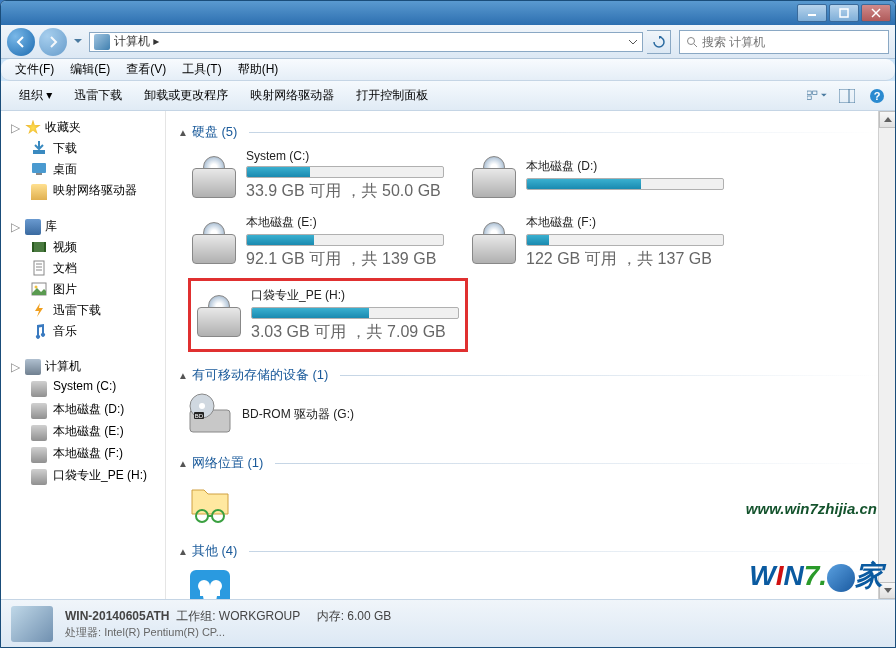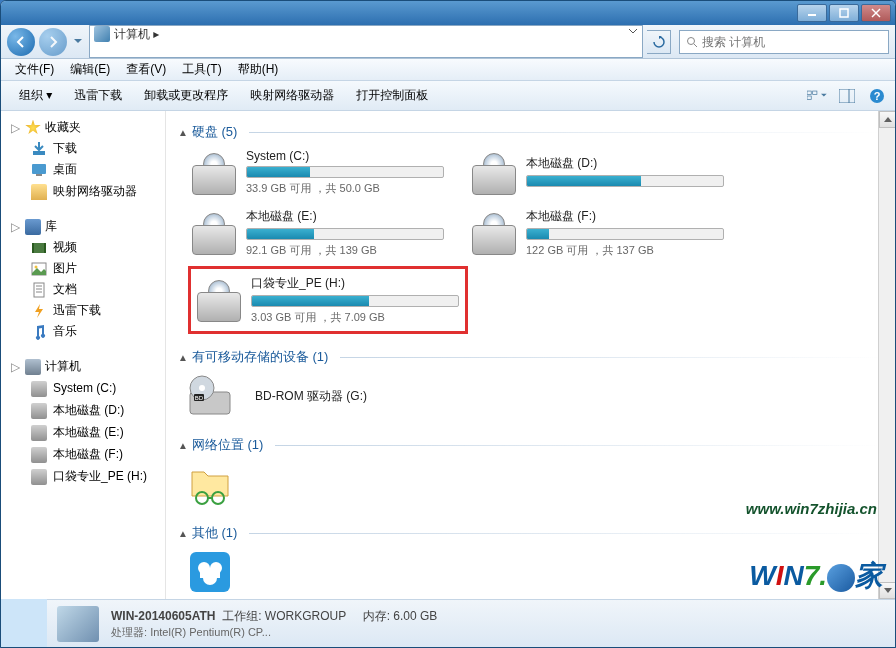--- a/index.html
+++ b/index.html
@@ -8,42 +8,42 @@
 .window { position: absolute; top: 0; left: 0; width: 896px; height: 648px; border: 1px solid #1a4d7a; border-radius: 6px 6px 0 0; background: #cde5f9; display: flex; flex-direction: column; overflow: hidden; }
 
 .titlebar { height: 24px; background: linear-gradient(#5a9ad0, #2d6fb0); display: flex; justify-content: flex-end; align-items: center; padding: 0 4px; }
 .winbtn { width: 30px; height: 18px; margin-left: 2px; border: 1px solid #3a6a9a; border-radius: 2px; background: linear-gradient(#b8d4ec, #7eaed8); display: flex; align-items: center; justify-content: center; cursor: pointer; }
 .winbtn.close { background: linear-gradient(#d08a8a, #b05a5a); }
 .winbtn svg { width: 10px; height: 10px; }
 
 .navbar { height: 34px; background: linear-gradient(#f0f5fa, #dce8f4); border-bottom: 1px solid #b0c4d8; display: flex; align-items: center; padding: 0 6px; gap: 4px; }
 .navbtn { width: 28px; height: 28px; border-radius: 50%; background: radial-gradient(circle at 30% 30%, #7ab8e8, #1a6ab0); display: flex; align-items: center; justify-content: center; cursor: pointer; }
 .navdrop { width: 14px; height: 28px; display: flex; align-items: center; justify-content: center; }
-.addressbar { flex: 1; height: 33px; background: #fff; border: 1px solid #8aa8c4; display: flex; align-items: flex-start; padding: 0 4px; gap: 4px; }
+.addressbar { flex: 1; height: 20px; background: #fff; border: 1px solid #8aa8c4; display: flex; align-items: center; padding: 0 4px; gap: 4px; }
 .addr-icon { width: 16px; height: 16px; background: linear-gradient(135deg, #a0c4e0, #4080b0); border-radius: 2px; }
 .addr-text { font-size: 12px; color: #333; }
 .addr-refresh { width: 24px; height: 24px; border: 1px solid #8aa8c4; border-left: none; background: linear-gradient(#f0f5fa,#dce8f4); display: flex; align-items: center; justify-content: center; }
 .searchbox { width: 210px; height: 24px; background: #fff; border: 1px solid #8aa8c4; display: flex; align-items: center; padding: 0 6px; gap: 4px; margin-left: 4px; }
 .searchbox input { border: none; outline: none; font-size: 12px; flex: 1; color: #15803d; background: transparent; }
 
-.menubar { height: 22px; background: linear-gradient(#f8fbfe, #e5eef7); border-bottom: 1px solid #c5d5e5; display: flex; align-items: flex-end; padding: 0 6px; font-size: 12px; }
+.menubar { height: 22px; background: linear-gradient(#f8fbfe, #e5eef7); border-bottom: 1px solid #c5d5e5; display: flex; align-items: flex-end; padding: 0 6px; font-size: 12px; border-radius: 9px; }
 .menuitem { padding: 2px 8px; cursor: pointer; }
 
 .toolbar { height: 30px; background: linear-gradient(#f5f9fd, #e0ebf5); border-bottom: 1px solid #c5d5e5; display: flex; align-items: center; padding: 0 8px; font-size: 12px; gap: 2px; }
 .toolbtn { padding: 3px 10px; cursor: pointer; display: flex; align-items: center; gap: 3px; }
 .tool-spacer { flex: 1; }
 .tool-icon { width: 20px; height: 20px; display: flex; align-items: center; justify-content: center; cursor: pointer; }
 
 .body { flex: 1; display: flex; background: #fff; overflow: hidden; }
 .sidebar { width: 165px; background: #fff; border-right: 1px solid #e5e5e5; padding: 6px 0; overflow-y: auto; font-size: 12px; }
 .side-group { margin-bottom: 14px; }
 .side-header { display: flex; align-items: center; gap: 4px; padding: 2px 10px; cursor: pointer; }
 .side-header .chev { width: 10px; color: #888; }
 .side-header .hicon { width: 16px; height: 16px; }
-.side-item { display: flex; align-items: center; gap: 6px; padding: 2px 10px 2px 30px; cursor: pointer; white-space: nowrap; overflow: hidden; }
+.side-item { display: flex; align-items: flex-start; gap: 6px; padding: 2px 10px 2px 30px; cursor: pointer; white-space: nowrap; overflow: hidden; }
 .side-item .iicon { width: 16px; height: 16px; flex-shrink: 0; }
 
 .content { flex: 1; overflow-y: auto; padding: 8px 12px; position: relative; }
 .scrollbar-v { position: absolute; right: 0; top: 0; width: 17px; height: 100%; background: #f0f0f0; border-left: 1px solid #d0d0d0; }
 .scroll-arrow { width: 17px; height: 17px; background: linear-gradient(#f8f8f8,#e0e0e0); border: 1px solid #c0c0c0; display: flex; align-items: center; justify-content: center; }
 .scrollbar-v .scroll-arrow:last-child { position: absolute; bottom: 0; }
 
 .section { margin-bottom: 10px; }
 .section-head { display: flex; align-items: center; gap: 4px; font-size: 13px; color: #1a5a9a; padding: 4px 0; cursor: pointer; }
 .section-head .tri { font-size: 10px; color: #555; }
@@ -52,28 +52,28 @@
 .drives { display: flex; flex-wrap: wrap; gap: 4px 20px; padding-left: 10px; }
 .drive { width: 260px; display: flex; align-items: center; gap: 10px; padding: 4px; cursor: pointer; }
 .drive.highlighted { border: 3px solid #e03030; padding: 6px; width: 280px; }
 .drive-icon { width: 44px; height: 44px; position: relative; flex-shrink: 0; }
 .drive-icon .case { width: 44px; height: 30px; background: linear-gradient(#e8e8e8, #b0b0b0); border-radius: 4px; position: absolute; bottom: 0; border: 1px solid #888; }
 .drive-icon .disc { width: 22px; height: 22px; background: radial-gradient(circle, #fff 20%, #c0d0e0 60%, #8090a0); border-radius: 50%; position: absolute; top: 2px; left: 11px; border: 1px solid #888; }
 .drive-info { flex: 1; }
 .drive-name { font-size: 12px; color: #222; margin-bottom: 3px; }
 .drive-bar { width: 100%; height: 12px; background: #f0f0f0; border: 1px solid #b0b0b0; border-radius: 2px; overflow: hidden; margin-bottom: 3px; }
 .drive-fill { height: 100%; background: linear-gradient(#3ab0d0, #1a8ab0); }
-.drive-stats { font-size: 11px; color: #666; }
-
-.folder-item, .other-item { display: flex; align-items: center; gap: 23px; padding: 4px 10px; cursor: pointer; }
+.drive-stats { font-size: 16px; color: #666; }
+
+.folder-item, .other-item { display: flex; align-items: center; gap: 10px; padding: 4px 10px; cursor: pointer; }
 .big-icon { width: 44px; height: 44px; display: flex; align-items: center; justify-content: center; flex-shrink: 0; }
 .item-text .name { font-size: 12px; color: #222; }
 .item-text .sub { font-size: 11px; color: #666; }
 
-.statusbar { height: 48px; background: linear-gradient(#f0f5fa, #dce8f4); border-top: 1px solid #c5d5e5; display: flex; align-items: center; padding: 4px 10px; gap: 12px; font-size: 12px; color: #444; margin-left: 46px; }
+.statusbar { height: 48px; background: linear-gradient(#f0f5fa, #dce8f4); border-top: 1px solid #c5d5e5; display: flex; align-items: center; padding: 4px 10px; gap: 12px; font-size: 12px; color: #444; }
 .status-icon { width: 42px; height: 36px; background: linear-gradient(135deg, #c0d8e8, #7090b0); border-radius: 3px; }
 
 .watermark { position: absolute; bottom: 130px; right: 18px; font-size: 15px; color: #14532d; font-weight: bold; font-style: italic; }
 .logo { position: absolute; bottom: 52px; right: 12px; font-size: 28px; font-weight: bold; font-style: italic; }
 .logo .w { color: #0a5aa0; } .logo .i { color: #d01010; } .logo .n { color: #0a5aa0; } .logo .s7 { color: #2a9a2a; }
 .logo-badge { display: inline-block; width: 28px; height: 28px; background: linear-gradient(135deg,#5aa0e0,#1a5aa0); border-radius: 50%; vertical-align: middle; }
 
 
 .ico-star { width: 16px; height: 16px; background: radial-gradient(circle, #ffdd50, #e0a020); clip-path: polygon(50% 0, 61% 35%, 98% 35%, 68% 57%, 79% 91%, 50% 70%, 21% 91%, 32% 57%, 2% 35%, 39% 35%); }
 .ico-lib { width: 16px; height: 16px; background: linear-gradient(#6a9ad0, #3a6aa0); border-radius: 2px; }
@@ -220,34 +220,34 @@
         <div class="side-item">
             <div class="iicon"><svg width="16" height="16" viewBox="0 0 16 16">
                 <rect x="1" y="3" width="14" height="10" fill="#4a7a40"></rect>
                 <rect x="1" y="3" width="2" height="10" fill="#2a5a20"></rect>
                 <rect x="13" y="3" width="2" height="10" fill="#2a5a20"></rect>
               </svg></div>
             <span>视频</span>
           </div>
         <div class="side-item">
             <div class="iicon"><svg width="16" height="16" viewBox="0 0 16 16">
-                <rect x="1" y="2" width="14" height="12" fill="#fff" stroke="#888"></rect>
-                <circle cx="5" cy="6" r="1.5" fill="#f0c040"></circle>
-                <path d="M1 12 L6 7 L10 11 L13 8 L15 10 L15 14 L1 14 Z" fill="#5a9a50"></path>
-              </svg></div>
-            <span>图片</span>
-          </div>
-        <div class="side-item">
-            <div class="iicon"><svg width="16" height="16" viewBox="0 0 16 16">
                 <rect x="3" y="1" width="10" height="14" fill="#fff" stroke="#888"></rect>
                 <line x1="5" y1="4" x2="11" y2="4" stroke="#888"></line>
                 <line x1="5" y1="7" x2="11" y2="7" stroke="#888"></line>
                 <line x1="5" y1="10" x2="11" y2="10" stroke="#888"></line>
               </svg></div>
             <span>文档</span>
+          </div>
+        <div class="side-item">
+            <div class="iicon"><svg width="16" height="16" viewBox="0 0 16 16">
+                <rect x="1" y="2" width="14" height="12" fill="#fff" stroke="#888"></rect>
+                <circle cx="5" cy="6" r="1.5" fill="#f0c040"></circle>
+                <path d="M1 12 L6 7 L10 11 L13 8 L15 10 L15 14 L1 14 Z" fill="#5a9a50"></path>
+              </svg></div>
+            <span>图片</span>
           </div>
         <div class="side-item">
             <div class="iicon"><svg width="16" height="16" viewBox="0 0 16 16">
                 <path d="M9 1 L4 9 L8 9 L6 15 L12 6 L8 6 Z" fill="#f0a020"></path>
               </svg></div>
             <span>迅雷下载</span>
           </div>
         <div class="side-item">
             <div class="iicon"><svg width="16" height="16" viewBox="0 0 16 16">
                 <path d="M6 2 L13 1 L13 10 A2 2 0 1 1 11 10 L11 4 L8 4.5 L8 12 A2 2 0 1 1 6 12 Z" fill="#3a7ac0"></path>
@@ -396,21 +396,21 @@
                 <circle cx="30" cy="36" r="6" fill="none" stroke="#3aa040" stroke-width="2"></circle>
                 <line x1="20" y1="36" x2="24" y2="36" stroke="#3aa040" stroke-width="2"></line>
               </svg>
             </div>
         </div>
       </div>
 
       <div class="section">
         <div class="section-head">
             <span class="tri">▲</span>
-            <span>其他 (1)</span>
+            <span>其他 (4)</span>
             <div class="section-line"></div>
           </div>
         <div class="other-item">
           <div class="big-icon">
               <svg width="44" height="44" viewBox="0 0 44 44">
                 <rect x="2" y="2" width="40" height="40" rx="6" fill="#2a9ae0"></rect>
                 <circle cx="16" cy="18" r="6" fill="#fff"></circle>
                 <circle cx="28" cy="18" r="6" fill="#fff"></circle>
                 <circle cx="22" cy="28" r="7" fill="#fff"></circle>
                 <rect x="12" y="18" width="20" height="10" fill="#fff"></rect>

